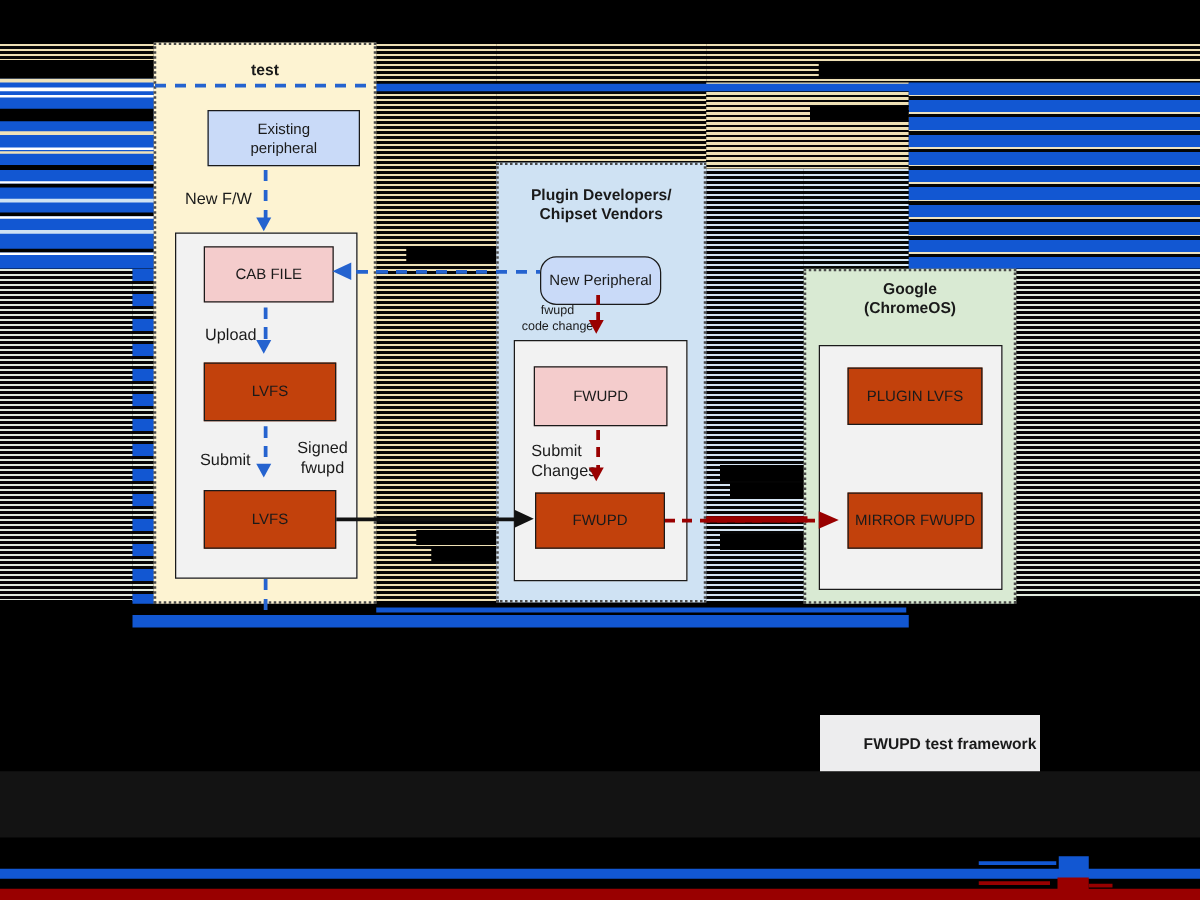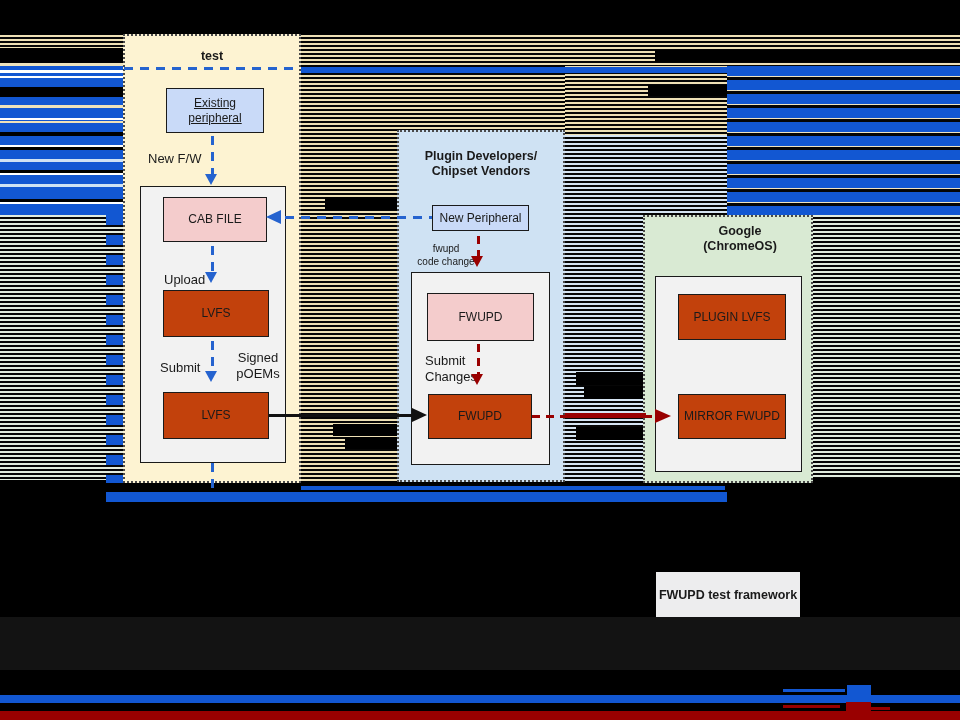--- a/index.html
+++ b/index.html
@@ -88,45 +88,45 @@
 <div class="abs blk" style="left:584px;top:386px;width:61px;height:13px;"></div>
 <div class="abs blk" style="left:576px;top:427px;width:69px;height:13px;"></div>
 
 <div class="abs container bg-cream" style="left:123px;top:34px;width:178px;height:449px;"></div>
 <div class="abs container bg-lblue" style="left:397px;top:130px;width:168px;height:352px;"></div>
 <div class="abs container bg-lgreen" style="left:643px;top:215px;width:170px;height:268px;"></div>
 
 <div class="abs title" style="left:123px;top:49px;width:178px;">test</div>
 <div class="abs title" style="left:397px;top:149px;width:168px;">Plugin Developers/
 Chipset Vendors</div>
-<div class="abs title" style="left:643px;top:224px;width:170px;padding-left:12px;">Google
+<div class="abs title" style="left:643px;top:224px;width:170px;">Google
 (ChromeOS)</div>
 
 <div class="abs dash-h-blue" style="left:124px;top:67px;width:176px;"></div>
 
 <div class="abs panel" style="left:140px;top:186px;width:146px;height:277px;"></div>
 <div class="abs panel" style="left:411px;top:272px;width:139px;height:193px;"></div>
 <div class="abs panel" style="left:655px;top:276px;width:147px;height:196px;"></div>
 
-<div class="abs node bg-blue" style="left:166px;top:88px;width:98px;height:45px;text-decoration:underline;">Existing
+<div class="abs node bg-blue" style="left:166px;top:88px;width:122px;height:45px;">Existing
 peripheral</div>
 <div class="abs node bg-pink" style="left:163px;top:197px;width:104px;height:45px;">CAB FILE</div>
 <div class="abs node bg-green" style="left:163px;top:290px;width:106px;height:47px;">LVFS</div>
 <div class="abs node bg-green" style="left:163px;top:392px;width:106px;height:47px;">LVFS</div>
-<div class="abs node bg-blue" style="left:432px;top:205px;width:97px;height:26px;">New Peripheral</div>
+<div class="abs node bg-blue" style="left:432px;top:205px;width:97px;height:39px;border-radius:13px;">New Peripheral</div>
 <div class="abs node bg-pink" style="left:427px;top:293px;width:107px;height:48px;">FWUPD</div>
 <div class="abs node bg-green" style="left:428px;top:394px;width:104px;height:45px;">FWUPD</div>
 <div class="abs node bg-green" style="left:678px;top:294px;width:108px;height:46px;">PLUGIN LVFS</div>
 <div class="abs node bg-green" style="left:678px;top:394px;width:108px;height:45px;">MIRROR FWUPD</div>
 
 <div class="abs lbl" style="left:148px;top:151px;">New F/W</div>
-<div class="abs lbl" style="left:164px;top:272px;">Upload</div>
+<div class="abs lbl" style="left:164px;top:260px;">Upload</div>
 <div class="abs lbl" style="left:160px;top:360px;">Submit</div>
 <div class="abs lbl" style="left:228px;top:350px;width:60px;text-align:center;">Signed
-pOEMs</div>
+fwupd</div>
 <div class="abs lbl-sm" style="left:408px;top:243px;width:76px;">fwupd
 code change</div>
 <div class="abs lbl" style="left:425px;top:353px;">Submit
 Changes</div>
 
 <div class="abs dash-v-blue" style="left:211px;top:136px;height:40px;"></div>
 <div class="abs ah ah-down-blue" style="left:205px;top:174px;"></div>
 <div class="abs dash-v-blue" style="left:211px;top:246px;height:28px;"></div>
 <div class="abs ah ah-down-blue" style="left:205px;top:272px;"></div>
 <div class="abs dash-v-blue" style="left:211px;top:341px;height:32px;"></div>
@@ -141,21 +141,21 @@
 <div class="abs dash-v-red" style="left:477px;top:344px;height:32px;"></div>
 <div class="abs ah ah-down-red" style="left:471px;top:374px;"></div>
 
 <div class="abs solid-h-black" style="left:269px;top:414px;width:146px;"></div>
 <div class="abs ah ah-right-black" style="left:412px;top:408px;"></div>
 
 <div class="abs dash-h-red" style="left:532px;top:415px;width:126px;"></div>
 <div class="abs redbar" style="left:565px;top:413px;width:81px;height:5px;"></div>
 <div class="abs ah ah-right-red" style="left:655px;top:409px;"></div>
 
-<div class="abs tf-box" style="left:656px;top:572px;width:144px;height:45px;">FWUPD test framework</div>
+<div class="abs tf-box" style="left:656px;top:572px;width:144px;height:45px;padding-left:32px;">FWUPD test framework</div>
 
 <div class="abs bluebar" style="left:301px;top:486px;width:424px;height:4px;"></div>
 <div class="abs bluebar" style="left:106px;top:492px;width:621px;height:10px;"></div>
 <div class="abs bluebar" style="left:0;top:695px;width:960px;height:8px;"></div>
 <div class="abs bluebar" style="left:783px;top:689px;width:62px;height:3px;"></div>
 <div class="abs bluebar" style="left:847px;top:685px;width:24px;height:17px;"></div>
 <div class="abs redbar" style="left:0;top:711px;width:960px;height:9px;"></div>
 <div class="abs redbar" style="left:783px;top:705px;width:57px;height:3px;"></div>
 <div class="abs redbar" style="left:846px;top:702px;width:25px;height:18px;"></div>
 <div class="abs redbar" style="left:871px;top:707px;width:19px;height:3px;"></div>

